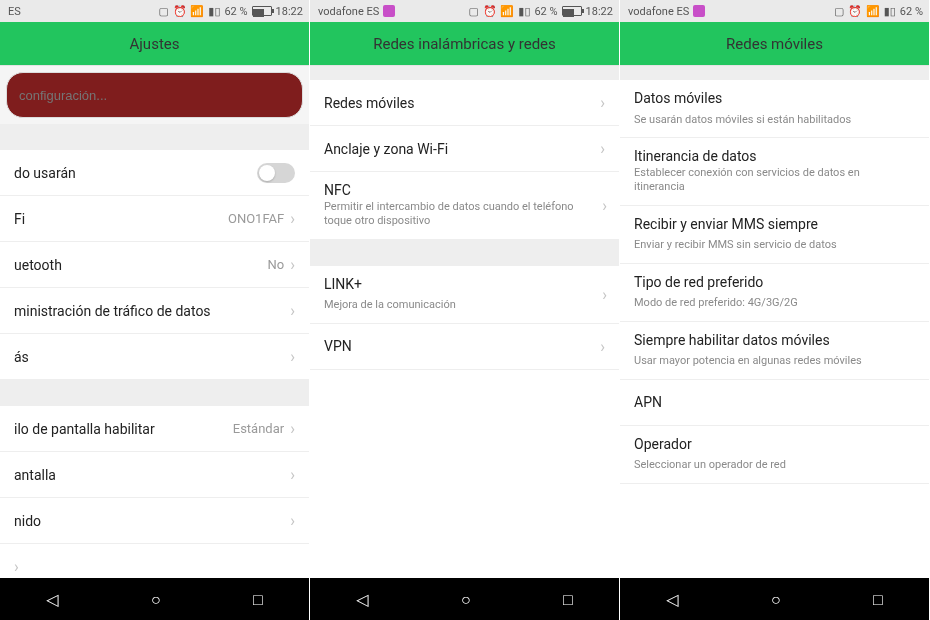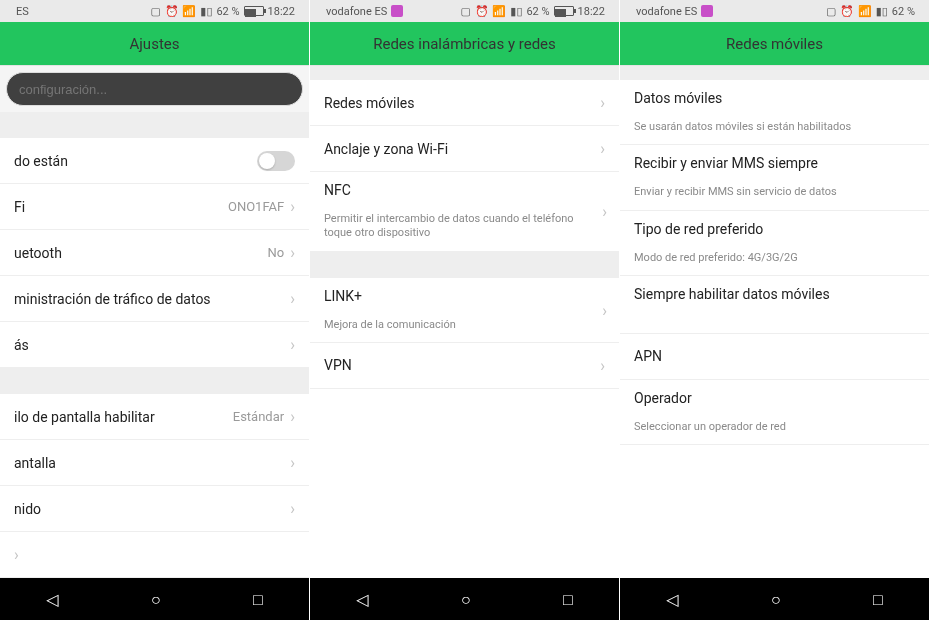--- a/index.html
+++ b/index.html
@@ -19,21 +19,21 @@
       flex-direction: column;
       border-right: 1px solid #fff;
       position: relative;
     }
     .status-bar {
       height: 22px;
       background: #eaeaea;
       display: flex;
       align-items: center;
       justify-content: flex-end;
-      padding: 0 14px;
+      padding: 0 6px;
       font-size: 11px;
       color: #555;
       gap: 4px;
     }
     .status-carrier {
       margin-right: auto;
       margin-left: 2px;
       display: flex;
       align-items: center;
       gap: 4px;
@@ -57,24 +57,24 @@
       font-size: 15px;
       color: #333;
       border-bottom: 1px solid #e3e3e3;
     }
     .search-row {
       padding: 6px 6px;
       background: #f5f5f5;
     }
     .search-input {
       width: 100%;
-      height: 34px;
+      height: 46px;
       border-radius: 17px;
       border: 1px solid #ddd;
-      background: #404040;
+      background: #7f1d1d;
       padding: 8px 12px;
       font-size: 13px;
       color: #999;
       outline: none;
     }
     .section-gap {
       height: 26px;
       background: #eee;
     }
     .list {
@@ -93,21 +93,21 @@
     }
     .row.tall { min-height: 58px; align-items: flex-start; flex-direction: column; justify-content: center; padding-right: 34px;}
     .row .title {
       font-size: 14px;
       color: #222;
       flex: 1;
     }
     .row .subtitle {
       font-size: 11px;
       color: #8a8a8a;
-      margin-top: 14px;
+      margin-top: 2px;
       line-height: 1.3;
     }
     .row .value {
       font-size: 13px;
       color: #9a9a9a;
       margin-right: 6px;
     }
     .chevron {
       color: #c5c5c5;
       font-size: 16px;
@@ -181,21 +181,21 @@
       <span>18:22</span>
     </div>
   </div>
   <div class="header">Ajustes</div>
   <div class="search-row">
     <input class="search-input" placeholder="configuración..." style="">
   </div>
   <div class="section-gap"></div>
   <div class="list">
     <div class="row">
-      <span class="title">do están</span>
+      <span class="title">do usarán</span>
       <span class="toggle"></span>
     </div>
     <div class="row">
       <span class="title">Fi</span>
       <span class="value">ONO1FAF</span>
       <span class="chevron">›</span>
     </div>
     <div class="row">
       <span class="title">uetooth</span>
       <span class="value">No</span>
@@ -299,29 +299,34 @@
     </div>
   </div>
   <div class="header">Redes móviles</div>
   <div class="section-gap" style="height:14px"></div>
   <div class="list">
     <div class="row tall">
       <span class="title">Datos móviles</span>
       <span class="subtitle">Se usarán datos móviles si están habilitados</span>
     </div>
     <div class="row tall">
+      <span class="title">Itinerancia de datos</span>
+      <span class="subtitle">Establecer conexión con servicios de datos en itinerancia</span>
+    </div>
+    <div class="row tall">
       <span class="title">Recibir y enviar MMS siempre</span>
       <span class="subtitle">Enviar y recibir MMS sin servicio de datos</span>
     </div>
     <div class="row tall">
       <span class="title">Tipo de red preferido</span>
       <span class="subtitle">Modo de red preferido: 4G/3G/2G</span>
     </div>
     <div class="row tall">
       <span class="title">Siempre habilitar datos móviles</span>
+      <span class="subtitle">Usar mayor potencia en algunas redes móviles</span>
     </div>
     <div class="row">
       <span class="title">APN</span>
     </div>
     <div class="row tall">
       <span class="title">Operador</span>
       <span class="subtitle">Seleccionar un operador de red</span>
     </div>
   </div>
   <div class="nav-bar">

